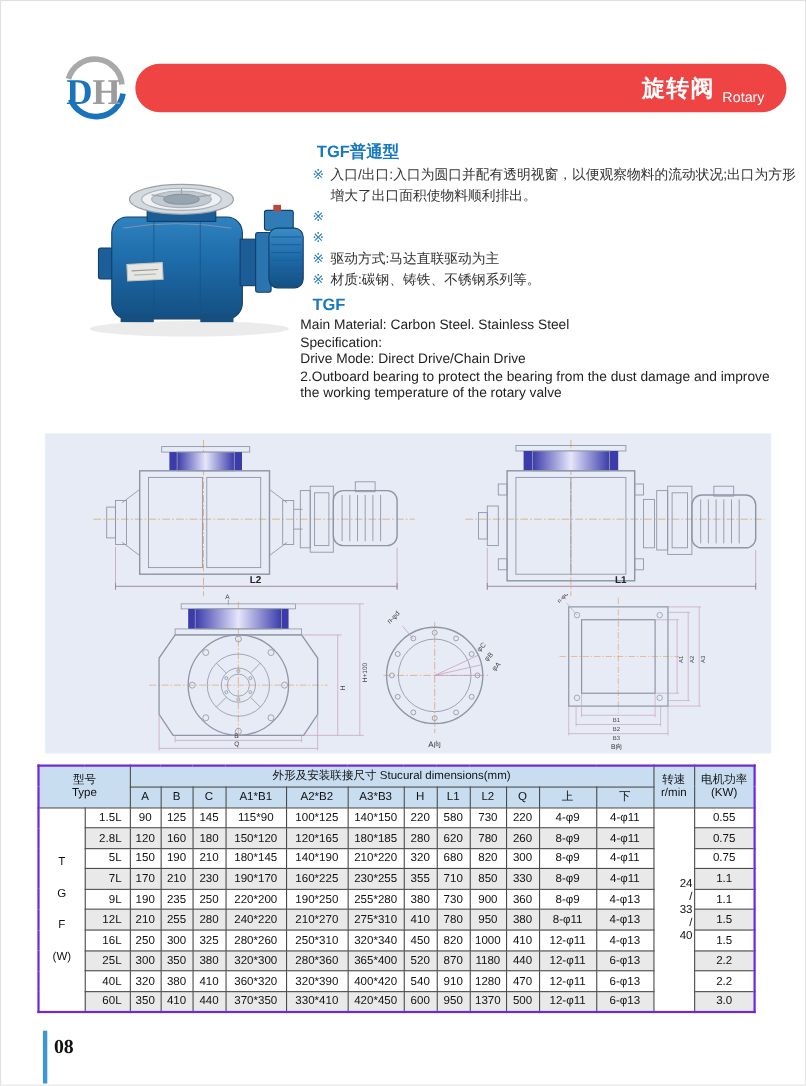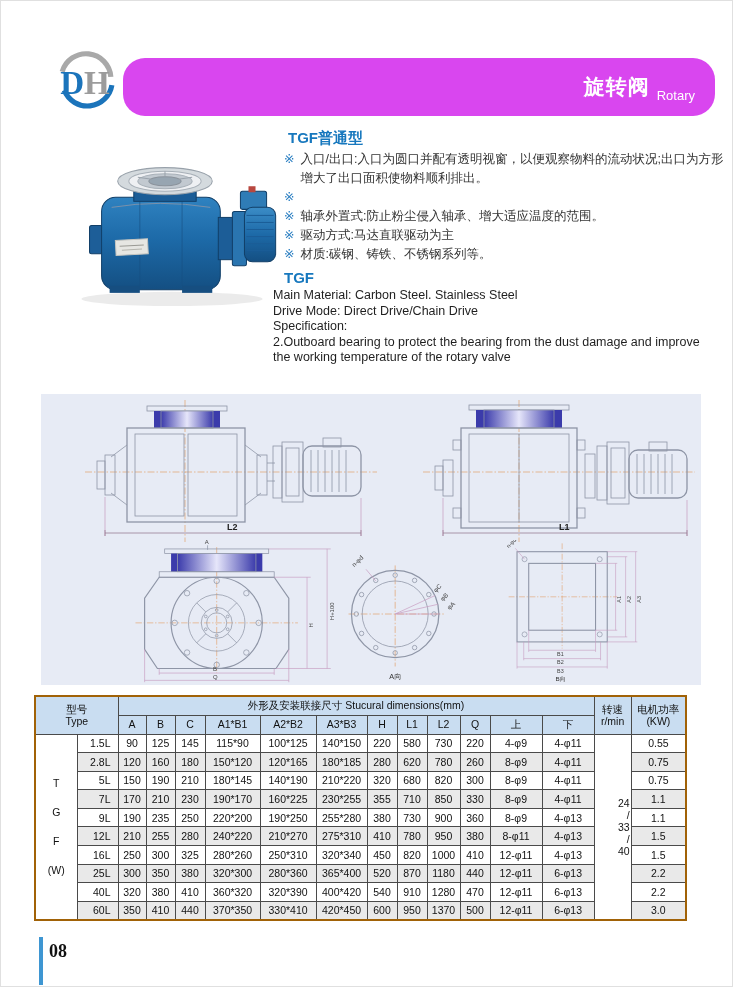--- a/index.html
+++ b/index.html
@@ -6,22 +6,22 @@
   html,body { margin:0; padding:0; background:#fafafa; }
   body { font-family:"Liberation Sans","DejaVu Sans",sans-serif; }
   #page {
     position:relative; width:733px; height:987px; background:#ffffff;
     border:1px solid #e0e0e0; overflow:hidden; margin:0 auto;
   }
 
   
   .logo { position:absolute; left:50px; top:50px; width:70px; height:60px; }
   .banner {
-    position:absolute; left:122px; top:57px; width:592px; height:58px;
-    background:#d946ef; border-radius:22px;
+    position:absolute; left:122px; top:57px; width:592px; height:44px;
+    background:#ef4444; border-radius:22px;
     display:flex; align-items:center; justify-content:flex-end;
     padding-right:20px; color:#ffffff;
   }
   .banner .zh { font-size:21px; font-weight:bold; letter-spacing:1px; }
   .banner .en { font-size:13px; margin-left:7px; margin-top:16px; }
 
   
   .sec-title { position:absolute; left:283px; color:#1778be; font-size:15px; font-weight:bold; }
   #title1 { top:124px; }
   .bullets { position:absolute; left:283px; top:149px; width:446px; margin:0; padding:0; list-style:none; }
@@ -44,21 +44,21 @@
   .dimd { stroke:#9b7e95; stroke-width:.8; fill:none; }
   .dtxt { font-size:9px; font-weight:bold; fill:#222; font-family:"Liberation Sans",sans-serif; }
   .stxt { font-size:6.5px; fill:#444; font-family:"Liberation Sans",sans-serif; }
   .ctxt { font-size:7.5px; fill:#333; font-family:"Liberation Sans","DejaVu Sans",sans-serif; }
 
   
   .spec-table {
     position:absolute; left:33px; top:694px; width:653px;
     border-collapse:collapse; table-layout:fixed;
     font-size:10.5px; color:#111; text-align:center;
-    border:2px solid #a16207;
+    border:2px solid #6d28d9;
   }
   .spec-table th, .spec-table td { border:1px solid #4a4a4a; padding:0 1px; font-weight:normal; }
   .spec-table thead th { background:#c9ddf1; height:19px; line-height:11px; }
   .spec-table tbody td { height:18.6px; background:#fff; }
   .spec-table tbody tr.alt td { background:#e9e9e9; }
   .spec-table td.vlabel, .spec-table td.speed-cell { background:#fff !important; }
   .spec-table td.vlabel div { line-height:13px; padding:8px 0; }
   .spec-table td.speed-cell div { line-height:12px;text-align:right; }
   .spec-table td.type-cell { text-align:right; padding-right:7px; }
   .hdr2 div { line-height:12px; }
@@ -88,21 +88,20 @@
   <ul class="bullets">
     <li>
         <span class="mark">※</span>
         <span>入口/出口:入口为圆口并配有透明视窗，以便观察物料的流动状况;出口为方形增大了出口面积使物料顺利排出。</span>
       </li>
     <li>
         <span class="mark">※</span>
       </li>
     <li>
         <span class="mark">※</span>
-        <span>轴承外置式:防止粉尘侵入轴承、增大适应温度的范围。</span>
       </li>
     <li>
         <span class="mark">※</span>
         <span>驱动方式:马达直联驱动为主</span>
       </li>
     <li>
         <span class="mark">※</span>
         <span>材质:碳钢、铸铁、不锈钢系列等。</span>
       </li>
   </ul>
@@ -152,22 +151,22 @@
       <line x1="186" y1="82" x2="213" y2="82"></line>
         <line x1="186" y1="89" x2="213" y2="89"></line>
       <line x1="186" y1="96" x2="213" y2="96"></line>
         <line x1="186" y1="103" x2="213" y2="103"></line>
     </g>
   </svg>
 
   <h2 class="sec-title" id="title2" style="margin:0;">TGF</h2>
   <div class="specs">
     <p>Main Material: Carbon Steel. Stainless Steel</p>
+    <p>Specification:</p>
     <p>Drive Mode: Direct Drive/Chain Drive</p>
-    <p>Specification:</p>
     <p>2.Outboard bearing to protect the bearing from the dust damage and improve the working temperature of the rotary valve</p>
   </div>
 
   <div class="panel">
 
     <svg style="left:28px;top:6px;" width="332" height="142" viewBox="0 0 332 142">
       <defs>
         <linearGradient id="pgA" x1="0" y1="0" x2="1" y2="0">
           <stop offset="0" stop-color="#3b3bab"></stop>
             <stop offset=".5" stop-color="#e6e6fa"></stop>

